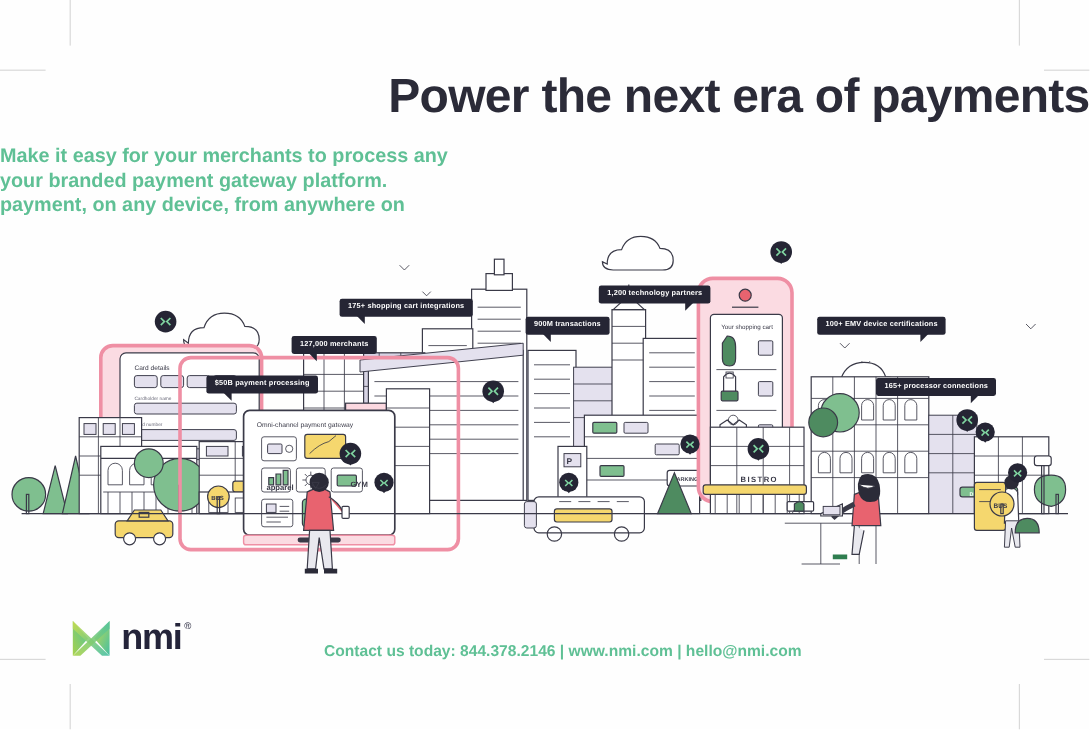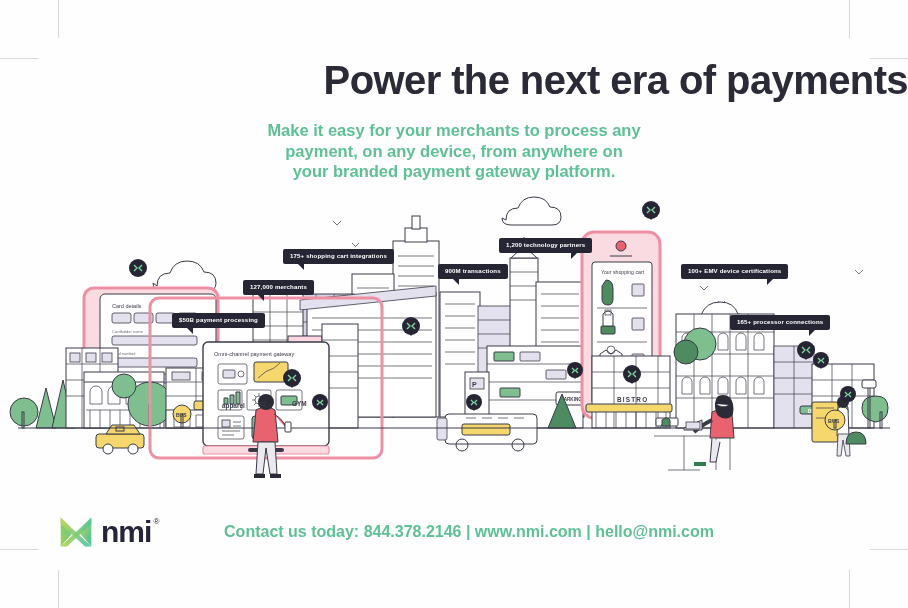--- a/index.html
+++ b/index.html
@@ -27,21 +27,21 @@
   .crop.br{right:10px;bottom:10px;}
   .crop.br .h{right:-10px;bottom:48px;}
   .crop.br .v{right:48px;bottom:-10px;}
 
   
   .headline{
     position:absolute;left:0;right:0;top:58px;text-align:right;
     font-size:40px;font-weight:bold;color:#2b2b38;letter-spacing:-0.6px;
   }
   .subhead{
-    position:absolute;left:0;right:0;top:120px;text-align:center;
+    position:absolute;left:0;right:0;top:120px;text-align:left;
     font-size:16.5px;font-weight:bold;color:#5fc095;line-height:20.5px;
   }
   .subhead span{display:block;}
 
   
   .scene{position:absolute;left:0;top:196px;width:908px;height:290px;}
   .scene svg{position:absolute;left:0;top:0;}
 
   
   .callout{
@@ -58,22 +58,22 @@
   .callout.tail-r:after{left:auto;right:14px;
     border-left:0 solid transparent;border-right:7px solid transparent;}
 
   
   .footer{position:absolute;left:0;right:0;bottom:46px;height:48px;}
   .logo{position:absolute;left:58px;top:0;display:flex;align-items:center;gap:7px;}
   .logo-mark{width:36px;height:36px;display:block;}
   .logo-word{font-size:30px;font-weight:bold;color:#24243a;letter-spacing:-1px;position:relative;}
   .logo-word sup{font-size:8px;font-weight:normal;position:absolute;top:2px;right:-7px;}
   .contact{
-    position:absolute;left:0;right:0;top:9px;text-align:center;
-    font-size:16px;font-weight:bold;color:#5fc095;padding-left:30px;
+    position:absolute;left:0;right:0;top:21px;text-align:center;
+    font-size:13px;font-weight:bold;color:#5fc095;padding-left:30px;
   }
 </style>
 </head>
 <body>
 
 <div class="poster">
 
   <div class="crop tl">
       <i class="h"></i>
       <i class="v"></i>
@@ -88,22 +88,22 @@
     </div>
   <div class="crop br">
       <i class="h"></i>
       <i class="v"></i>
     </div>
 
   <div class="headline">Power the next era of payments</div>
 
   <div class="subhead">
     <span>Make it easy for your merchants to process any</span>
+    <span>your branded payment gateway platform.</span>
     <span>payment, on any device, from anywhere on</span>
-    <span>your branded payment gateway platform.</span>
   </div>
 
   <div class="scene">
   <svg width="908" height="290" viewBox="0 0 908 290" xmlns="http://www.w3.org/2000/svg">
     <defs>
       <style>
         .ln{fill:none;stroke:#3a3a48;stroke-width:1}
         .lnT{fill:none;stroke:#3a3a48;stroke-width:.7}
         .w{fill:#fff;stroke:#3a3a48;stroke-width:1}
         .wT{fill:#fff;stroke:#3a3a48;stroke-width:.7}

